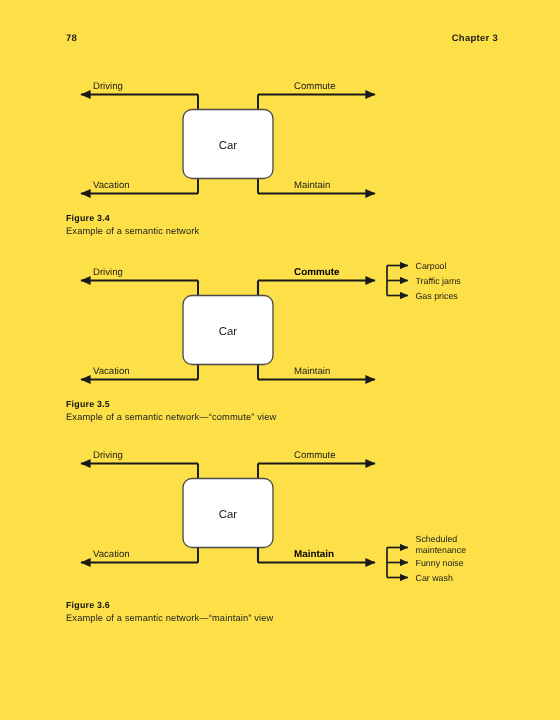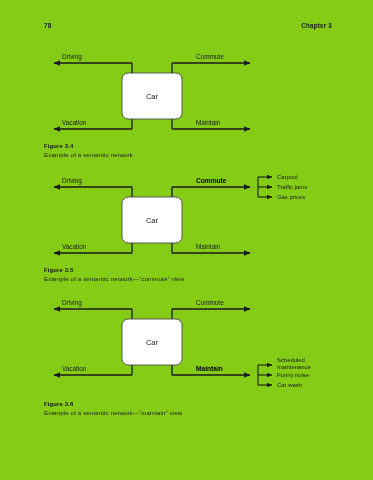--- a/index.html
+++ b/index.html
@@ -13,21 +13,21 @@
     font-family: "Liberation Sans", sans-serif;
     color: #1a1a1a;
     position: relative;
     overflow: hidden;
   }
   .page {
     position: absolute;
     left: 0; top: 0;
     width: 373px;
     height: 480px;
-    background: #84cc16;
+    background: #fde047;
     box-sizing: border-box;
     text-decoration: underline;
   }
   .page-inner {
     position: absolute;
     left: 44px;
     top: 22px;
     width: 288px;
     height: 420px;
   }

